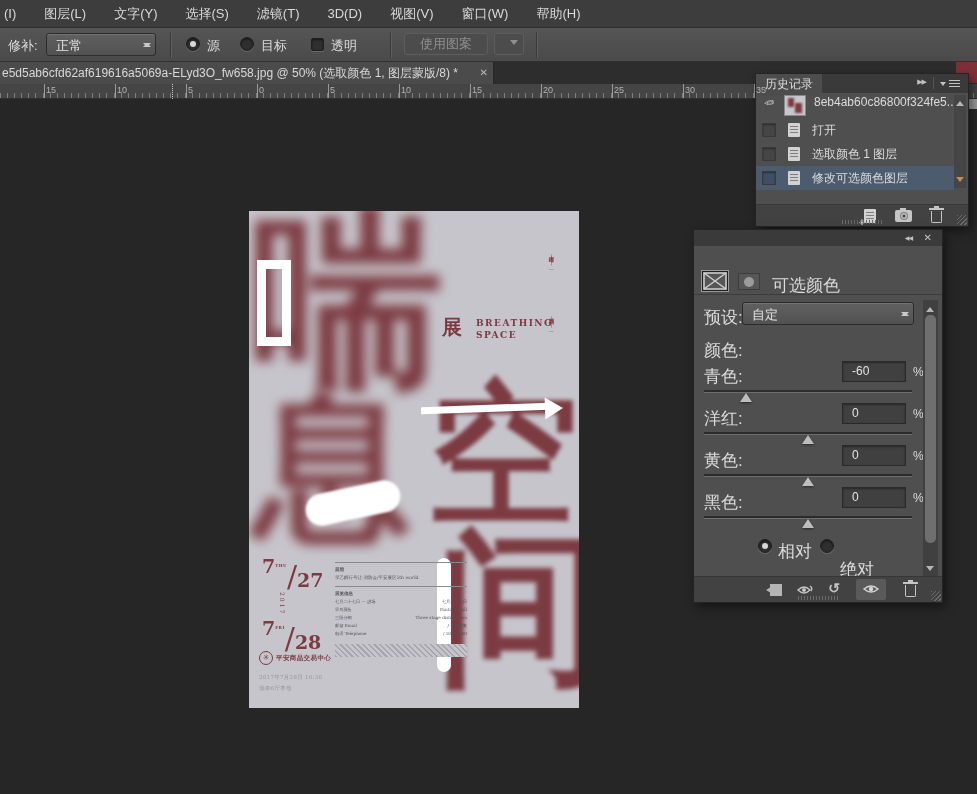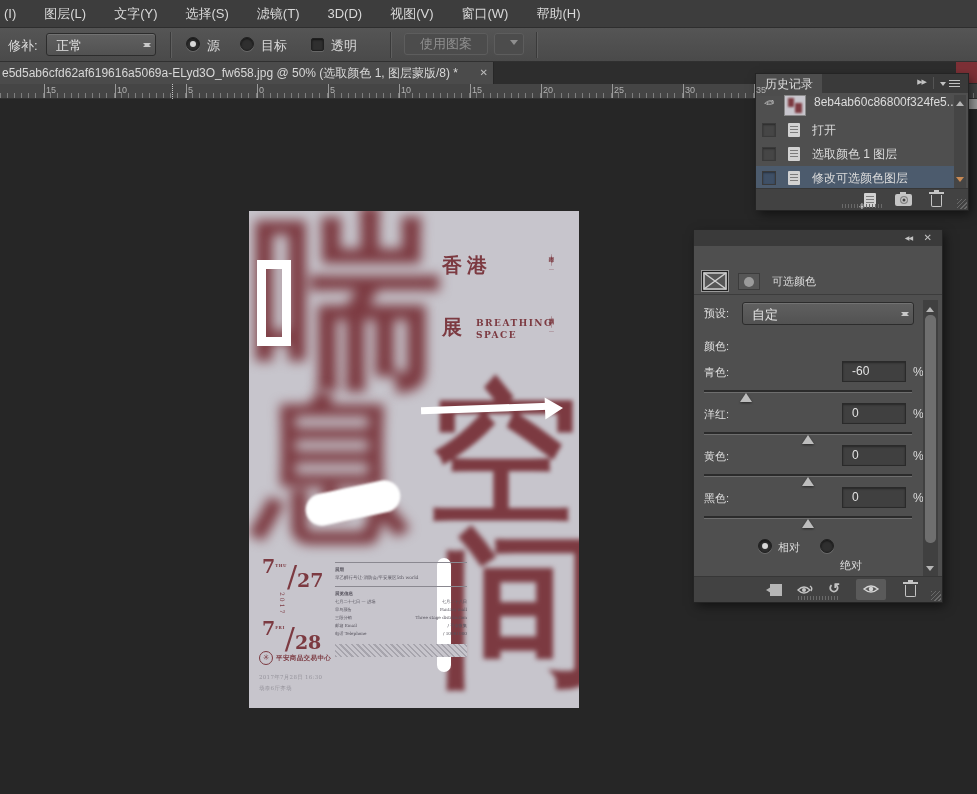--- a/index.html
+++ b/index.html
@@ -122,21 +122,21 @@
   .camera { position:relative; width:17px; height:12px; background:#c5c5c5; border-radius:2px; }
   .camera::before { content:""; position:absolute; left:5px; top:-2px; width:6px; height:3px; background:#c5c5c5; }
   .camera::after { content:""; position:absolute; left:5.5px; top:2.5px; width:6px; height:6px;
                    border-radius:50%; background:#424242; box-shadow:inset 0 0 0 1.5px #c5c5c5, 0 0 0 1px #848484; }
   .trash { position:relative; width:11px; height:12px; border:1px solid #c5c5c5; border-top:none;
            border-radius:0 0 2px 2px; }
   .trash::before { content:""; position:absolute; left:-3px; top:-3px; width:15px; height:2px; background:#c5c5c5; }
   .trash::after { content:""; position:absolute; left:2px; top:-5px; width:5px; height:2px; background:#c5c5c5; }
 
   
-  .hist { left:756px; top:74px; width:212px; height:136px; }
+  .hist { left:756px; top:74px; width:212px; height:152px; }
   .hist .phead { height:19px; }
   .hrow { position:absolute; left:0; width:198px; height:24px; color:#dcdcdc; font-size:12px; }
   .hrow .pagei { left:32px; top:5px; }
   .hrow .well { left:6px; top:5px; }
   .hrow .hlabel { position:absolute; left:56px; top:4px; }
   .hrow.sel { background:#4c5b6d; }
   .hscroll { position:absolute; right:2px; top:21px; width:12px; height:93px; background:#454545; }
   .thumb-mini { position:absolute; left:28px; top:2px; width:22px; height:21px; background:#c8c6cd;
                 border:1px solid #8a8a8a; overflow:hidden; }
   .thumb-mini::before { content:""; position:absolute; left:3px; top:2px; width:6px; height:9px; background:#7c3a41; filter:blur(1px); }
@@ -147,21 +147,21 @@
   .props .phead { height:16px; }
   .ptabrow { position:absolute; left:0; top:16px; width:100%; height:22px; background:#383838; }
   .padjhead { position:absolute; left:0; top:38px; width:100%; height:27px; background:#4f4f4f; 
               border-bottom:1px solid #3c3c3c; }
   .maskicon { position:absolute; left:8px; top:3px; width:26px; height:20px; background:#565656;
               border:1px solid #1f1f1f; outline:1px solid #9a9a9a; }
   .circicon { position:absolute; left:44px; top:5px; width:22px; height:17px; background:#565656;
               border:1px solid #3c3c3c; }
   .circicon::after { content:""; position:absolute; left:5px; top:3px; width:10px; height:10px;
               border-radius:50%; background:#9b9b9b; }
-  .plabel { position:absolute; color:#dcdcdc; font-size:11px; }
+  .plabel { position:absolute; color:#dcdcdc; font-size:17px; }
   .pinput { position:absolute; width:64px; height:21px; background:#404040; border:1px solid #2a2a2a;
             box-shadow:inset 0 1px 2px rgba(0,0,0,.4); color:#e3e3e3; font-size:12px;
             line-height:19px; padding-left:9px; }
   .track { position:absolute; height:2px; background:#2b2b2b; box-shadow:0 1px 0 rgba(255,255,255,.18); }
   .sthumb { position:absolute; top:-3px; width:0; height:0; border:6px solid transparent;
             border-bottom:9px solid #bdbdbd; transform:translateX(-6px);
             filter:drop-shadow(0 1px 1px rgba(0,0,0,.5)); }
   .pscroll { position:absolute; right:4px; top:70px; width:15px; height:278px; background:#404040; }
   .pscroll .sb-thumb { position:absolute; left:2px; top:15px; width:11px; height:228px;
             background:#6f6f6f; border-radius:5px; }
@@ -237,21 +237,20 @@
     <div class="white-kou"></div>
     <div class="bigchar" style="left:4px; top:176px; font-size:158px; filter:blur(6px)">息</div>
     <div class="white-blob"></div>
     <div class="bigchar" style="left:178px; top:166px; font-size:152px; filter:blur(2px)">空</div>
     <div class="white-arrow-bar"></div>
     <div class="white-arrow-head"></div>
     <div class="bigchar" style="left:188px; top:312px; font-size:168px; filter:blur(2.5px)">间</div>
     <div class="white-vbar"></div>
 
     <div class="p-title">
-      <div>香港</div>
     </div>
     <div class="p-zhan">展</div>
     <div class="p-sub">
       <div>BREATHING</div>
       <div>SPACE</div>
     </div>
     <div class="p-side" style="left:300px; top:40px">市本峰——一</div>
     <div class="p-side" style="left:300px; top:102px">莫湖网——一</div>
 
     <div class="p-date" style="left:13px; top:344px">

